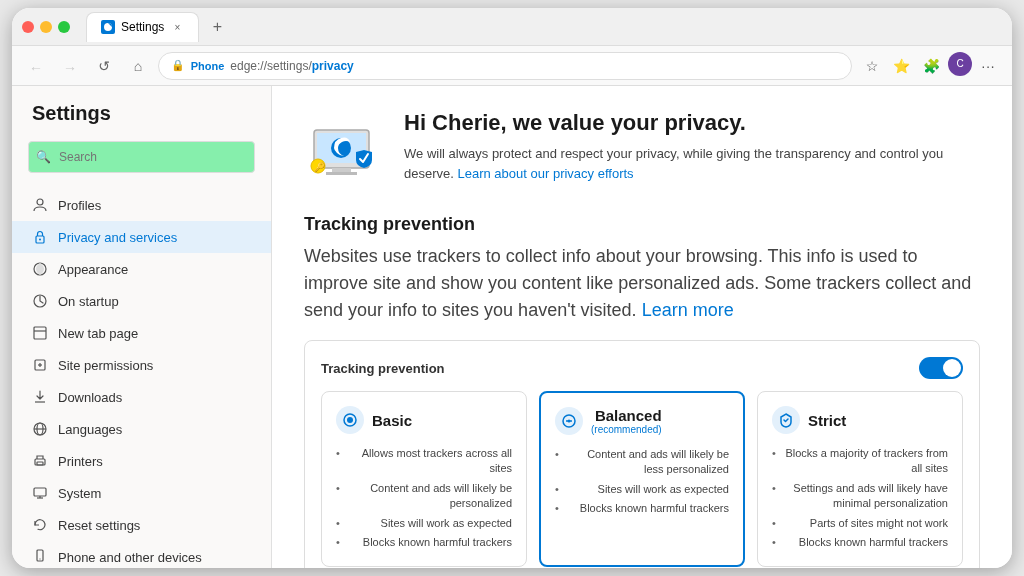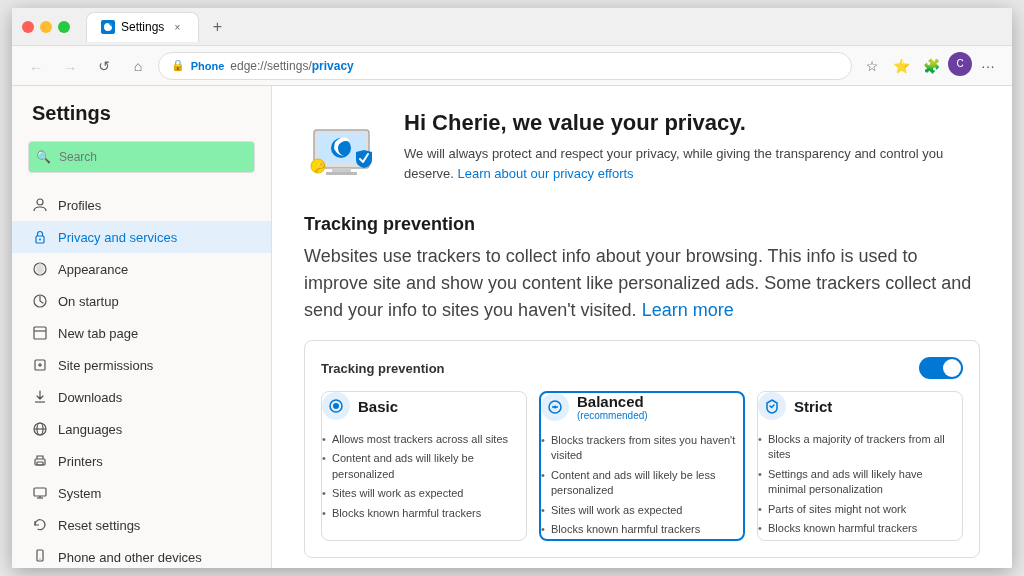--- a/index.html
+++ b/index.html
@@ -1,17 +1,17 @@
 <!DOCTYPE html>
 <html><head>
   <meta charset="utf-8">
   <style>
     * { box-sizing: border-box; margin: 0; padding: 0; }
     body { font-family: -apple-system, 'Segoe UI', sans-serif; background: #e8e8e8; display: flex; justify-content: center; align-items: center; height: 100vh; }
-    .browser-window { width: 1000px; height: 560px; background: #fff; border-radius: 2px; box-shadow: 0 4px 20px rgba(0,0,0,0.3); overflow: hidden; display: flex; flex-direction: column; }
+    .browser-window { width: 1000px; height: 560px; background: #fff; border-radius: 18px; box-shadow: 0 4px 20px rgba(0,0,0,0.3); overflow: hidden; display: flex; flex-direction: column; }
     
     
     .title-bar { background: #f0f0f0; height: 38px; display: flex; align-items: center; padding: 0 10px; gap: 8px; border-bottom: 1px solid #ddd; }
     .traffic-lights { display: flex; gap: 6px; }
     .tl { width: 12px; height: 12px; border-radius: 50%; }
     .tl-red { background: #ff5f57; }
     .tl-yellow { background: #febc2e; }
     .tl-green { background: #28c840; }
     .tab-bar { display: flex; align-items: center; margin-left: 8px; flex: 1; }
     .tab { background: #fff; border-radius: 8px 8px 0 0; padding: 6px 14px; font-size: 12px; display: flex; align-items: center; gap: 6px; height: 30px; border: 1px solid #ddd; border-bottom: none; }
@@ -61,21 +61,21 @@
     .tracking-card { border: 1px solid #ddd; border-radius: 8px; padding: 16px; margin-bottom: 16px; }
     .tracking-card-header { display: flex; align-items: center; justify-content: space-between; margin-bottom: 12px; }
     .tracking-label { font-size: 13px; font-weight: 600; color: #333; }
     
     
     .toggle { width: 44px; height: 22px; background: #0078d4; border-radius: 11px; position: relative; cursor: pointer; }
     .toggle-thumb { width: 18px; height: 18px; background: white; border-radius: 50%; position: absolute; top: 2px; right: 2px; transition: right 0.2s; }
     
     
     .tracking-options { display: grid; grid-template-columns: 1fr 1fr 1fr; gap: 12px; }
-    .option-card { border: 1px solid #ddd; border-radius: 8px; cursor: pointer; }
+    .option-card { border: 1px solid #ddd; border-radius: 8px; padding: 14px; cursor: pointer; text-align: right; }
     .option-card.selected { border: 2px solid #0078d4; }
     .option-header { display: flex; align-items: center; gap: 8px; margin-bottom: 10px; }
     .option-icon { width: 28px; height: 28px; border-radius: 50%; display: flex; align-items: center; justify-content: center; font-size: 14px; }
     .option-icon-blue { background: #e3f0fb; color: #0078d4; }
     .option-title { font-size: 15px; font-weight: 700; color: #1a1a1a; }
     .option-subtitle { font-size: 10px; color: #0078d4; font-weight: 500; }
     .option-bullets { list-style: none; }
     .option-bullets li { font-size: 11px; color: #444; padding: 2px 0 2px 10px; position: relative; line-height: 1.4; }
     .option-bullets li::before { content: '•'; position: absolute; left: 0; color: #666; }
     
@@ -328,21 +328,20 @@
                       <line x1="5" y1="8" x2="11" y2="8" stroke="#0078d4" stroke-width="1.5"></line>
                       <circle cx="8" cy="8" r="1.5" fill="#0078d4"></circle>
                     </svg>
                 </div>
                 <div>
                   <div class="option-title">Balanced</div>
                   <div class="option-subtitle">(recommended)</div>
                 </div>
               </div>
               <ul class="option-bullets">
-                <li>Blocks trackers from sites you haven't visited</li>
                 <li>Content and ads will likely be less personalized</li>
                 <li>Sites will work as expected</li>
                 <li>Blocks known harmful trackers</li>
               </ul>
             </div>
 
             <div class="option-card">
               <div class="option-header">
                 <div class="option-icon option-icon-blue">
                   <svg width="16" height="16" viewBox="0 0 16 16">

